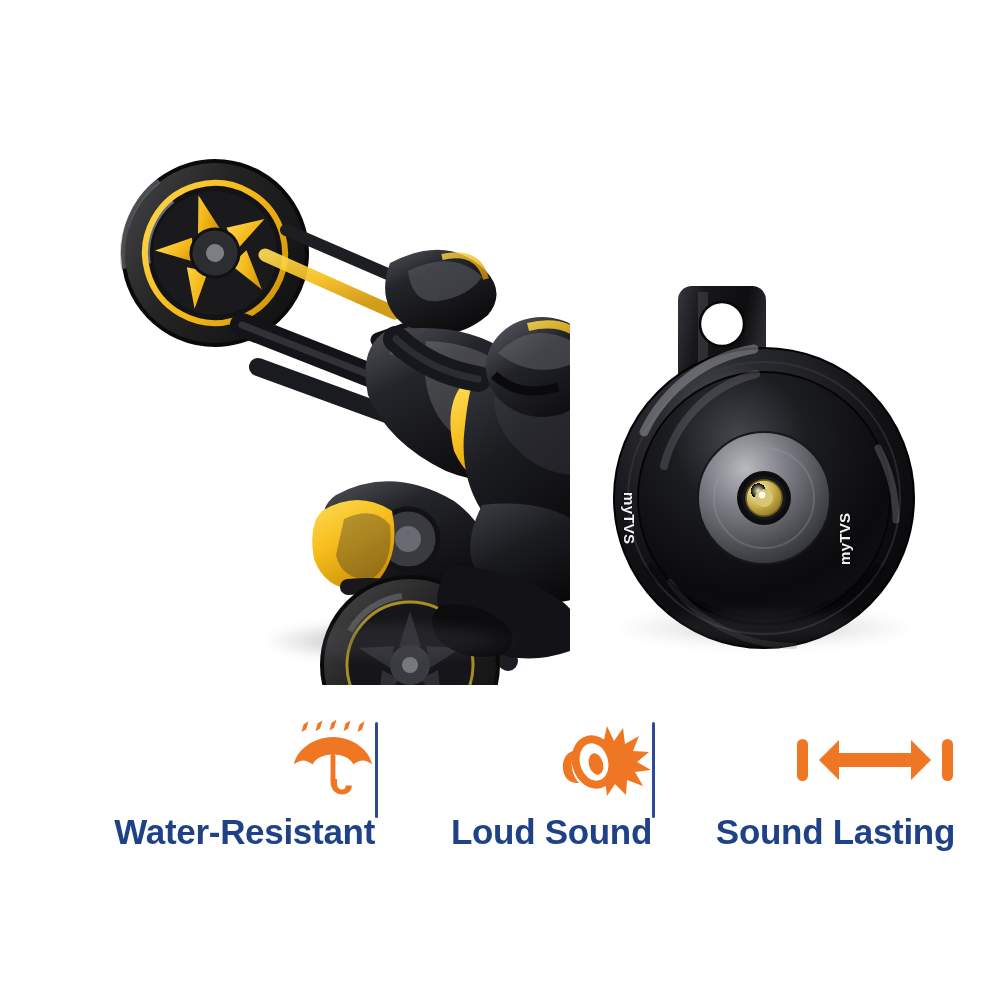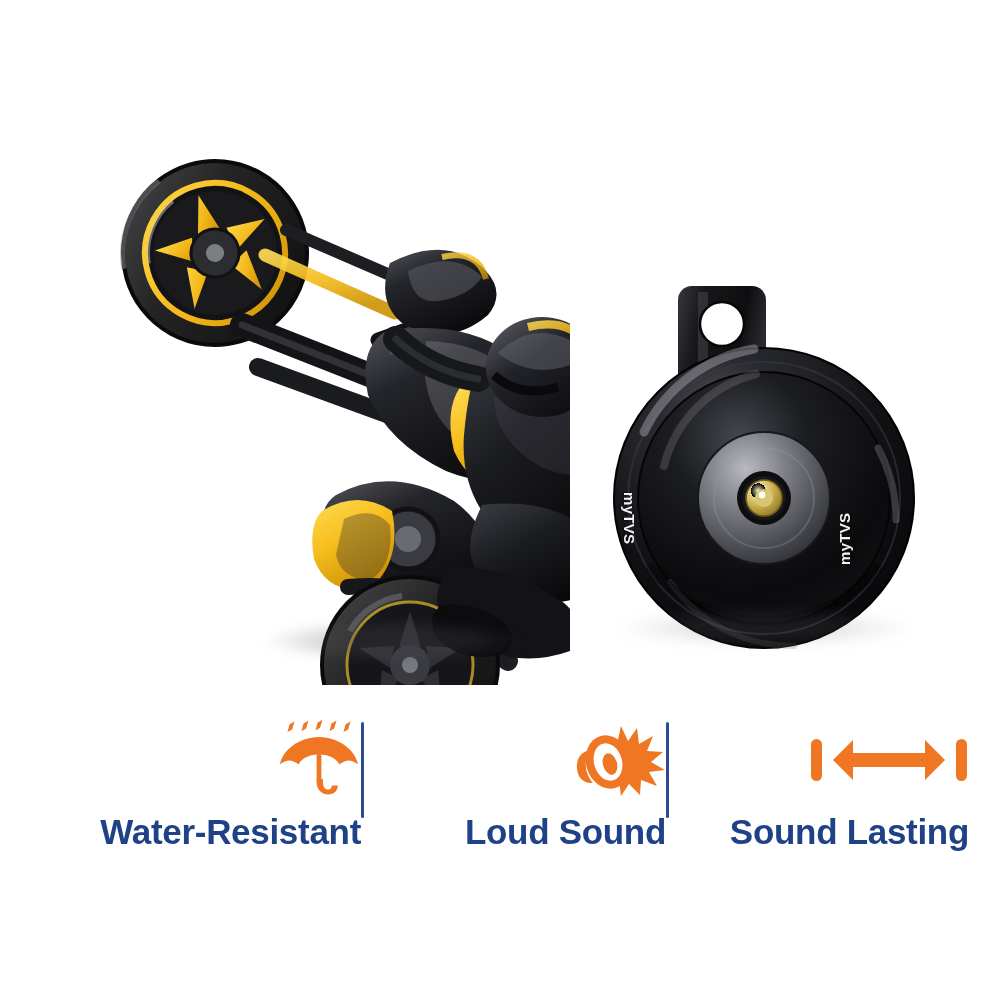--- a/index.html
+++ b/index.html
@@ -111,21 +111,21 @@
     margin-top: 8px;
     color: #1f4287;
     font-family: "Liberation Sans", sans-serif;
     font-size: 35px;
     font-weight: 700;
     letter-spacing: -0.3px;
     line-height: 1;
     white-space: nowrap;
   }
   .f-water   { width: 330px; }
-  .f-loud    { width: 302px; }
+  .f-loud    { width: 274px; }
   .f-long    { width: 300px; }
 
   .divider {
     width: 3px;
     height: 96px;
     background: #2b4a93;
     border-radius: 2px;
     margin-top: 22px;
     flex: 0 0 auto;
   }

